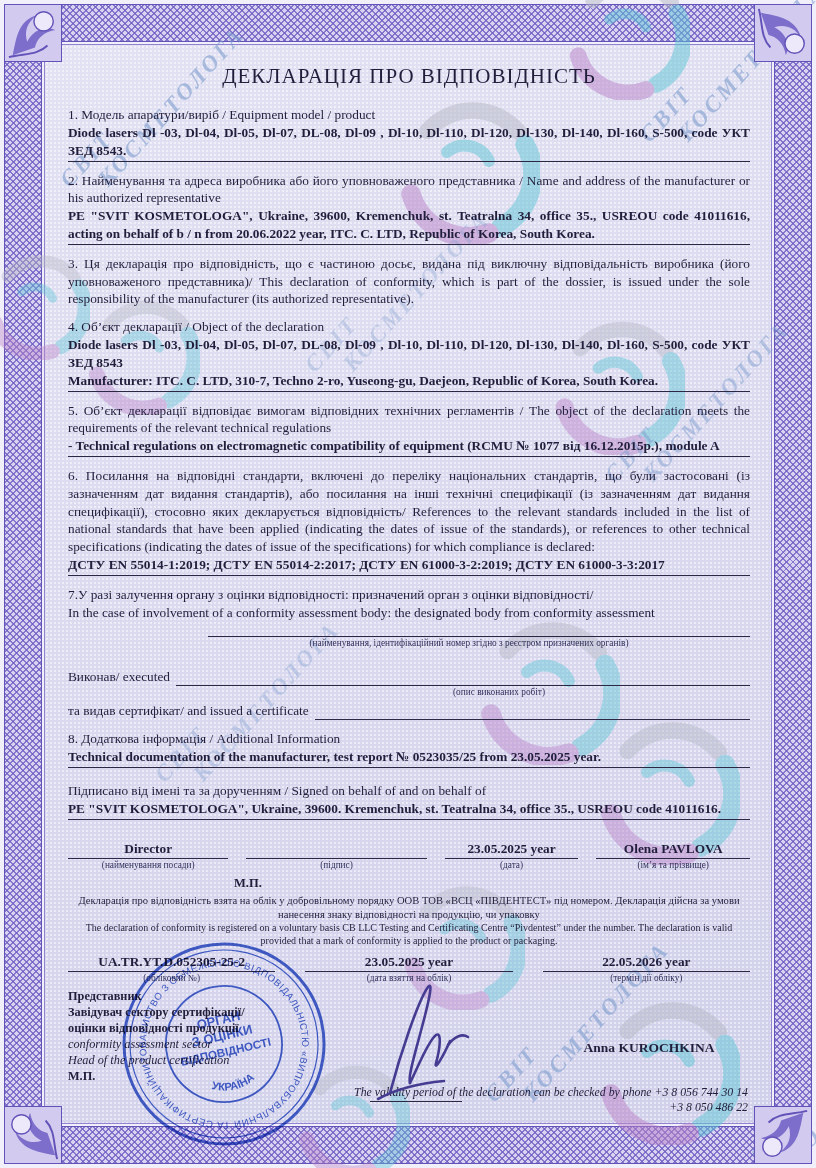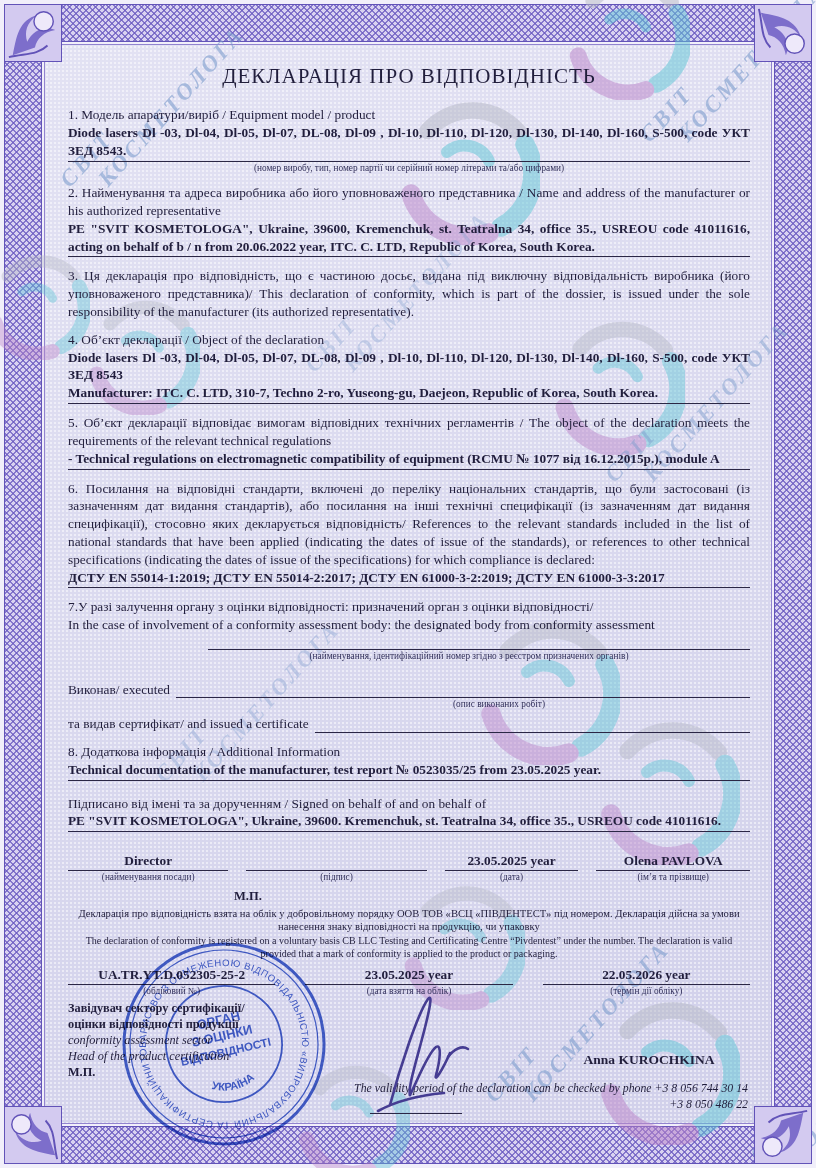--- a/index.html
+++ b/index.html
@@ -184,21 +184,20 @@
   <div class="wm-text" style="left:480px;top:1090px"><span>СВІТ</span><span class="l2">КОСМЕТОЛОГА</span></div>
   <div class="wm-text" style="left:745px;top:1150px"><span>СВІТ</span><span class="l2">КОСМЕТОЛОГА</span></div>
 
   <div class="content">
 
     <h1 class="title">ДЕКЛАРАЦІЯ ПРО ВІДПОВІДНІСТЬ</h1>
 
     <div class="sec">
       <p>1. Модель апаратури/виріб / Equipment model / product</p>
       <p class="val u">Diode lasers Dl -03, Dl-04, Dl-05, Dl-07, DL-08, Dl-09 , Dl-10, Dl-110, Dl-120, Dl-130, Dl-140, Dl-160, S-500, code УКТ ЗЕД 8543.</p>
-      <div class="caption">(номер виробу, тип, номер партії чи серійний номер літерами та/або цифрами)</div>
     </div>
 
     <div class="sec">
       <p>2. Найменування та адреса виробника або його уповноваженого представника / Name and address of the manufacturer or his authorized representative</p>
       <p class="val u">PE "SVIT KOSMETOLOGA", Ukraine, 39600, Kremenchuk, st. Teatralna 34, office 35., USREOU code 41011616, acting on behalf of b / n from 20.06.2022 year,  ITC. C. LTD, Republic of Korea, South Korea.</p>
     </div>
 
     <div class="sec">
       <p>3. Ця декларація про відповідність, що є частиною досьє,  видана під виключну відповідальність виробника (його уповноваженого представника)/ This declaration of conformity, which is part of the dossier, is issued under the sole responsibility of the manufacturer (its authorized representative).</p>
     </div>
@@ -280,20 +279,21 @@
         <div class="caption">(дата взяття на облік)</div>
       </div>
       <div class="num-col">
         <div class="v">22.05.2026 year</div>
         <div class="caption">(термін дії обліку)</div>
       </div>
     </div>
 
     <div class="officials">
       <div class="off-left">
+        <div class="b">Представник</div>
         <div class="b">Завідувач сектору сертифікації/</div>
         <div class="b">оцінки відповідності продукції</div>
         <div class="i">conformity assessment sector</div>
         <div class="i">Head of the product certification</div>
         <div class="b">М.П.</div>
       </div>
       <div class="off-mid">
         <svg class="sig-ink" width="160" height="140" viewBox="0 0 160 140">
           <g fill="none" stroke="#453c92" stroke-width="2.6" stroke-linecap="round">
             <path d="M42,118 C52,80 70,26 80,12 C85,6 82,22 74,52 C66,82 60,102 62,108"></path>

